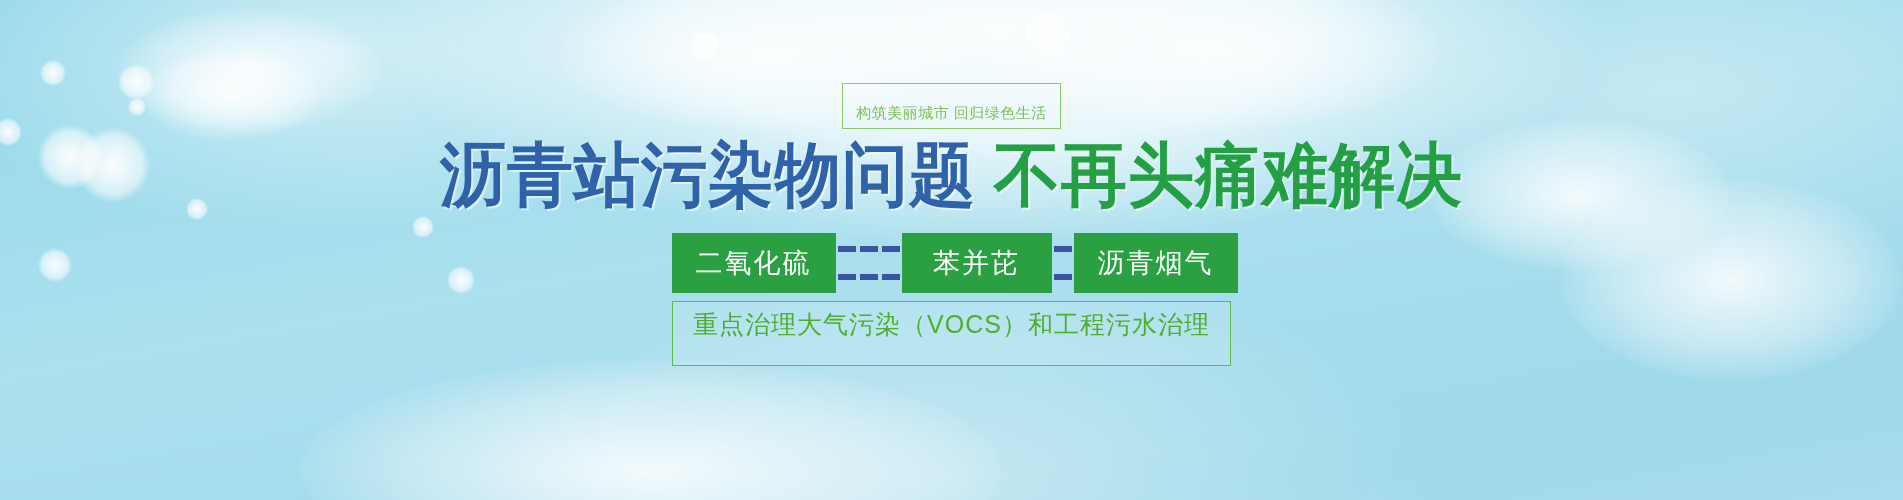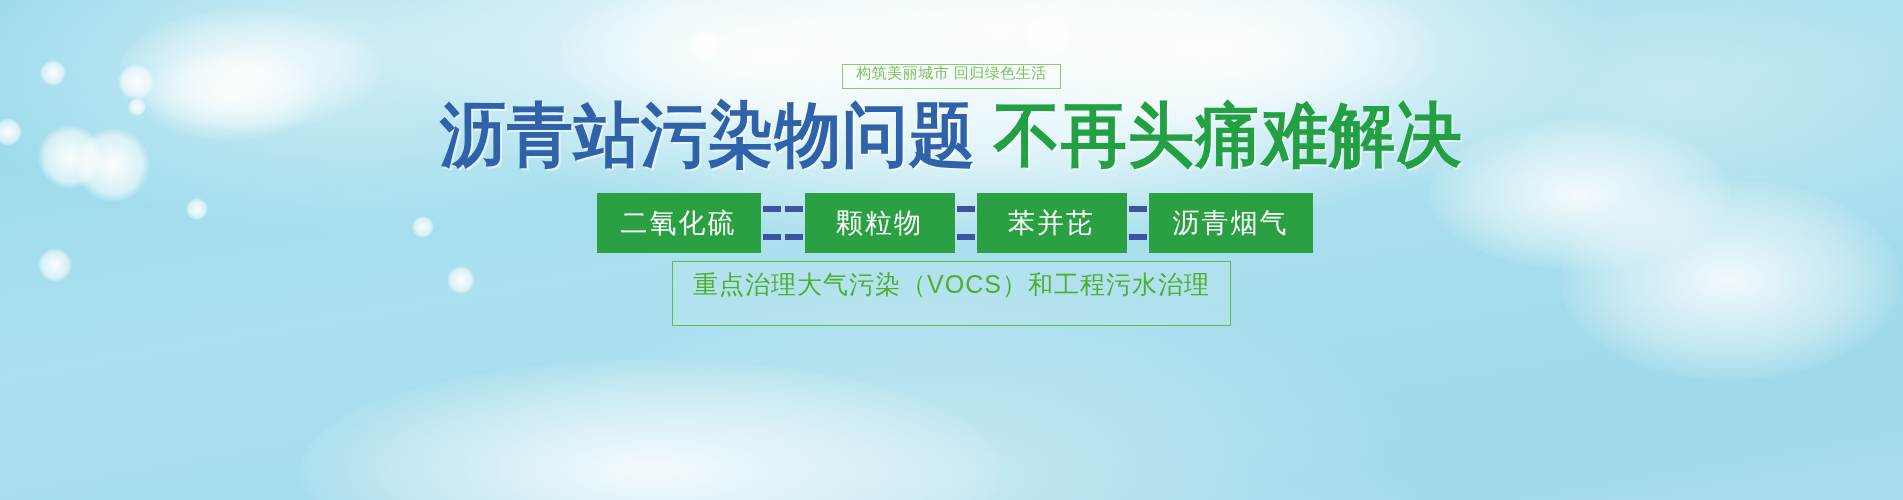--- a/index.html
+++ b/index.html
@@ -25,26 +25,26 @@
 
   .content {
     position: relative;
     width: 100%; height: 100%;
     display: flex; flex-direction: column; align-items: center;
     z-index: 5;
   }
 
   
   .badge {
-    margin-top: 64px;
+    margin-top: 83px;
     border: 1px solid #8cc96a;
     color: #7dbf5a;
     font-size: 15px;
     line-height: 1;
-    padding: 0 13px 8px;
+    padding: 21px 13px 8px;
     letter-spacing: 0.5px;
     background: rgba(255,255,255,0.12);
     white-space: nowrap;
   }
 
   
   .headline {
     margin-top: 14px;
     font-size: 66px;
     font-weight: 900;
@@ -159,21 +159,20 @@
       <span class="blue">沥青站污染物问题</span>
       <span class="gap"></span>
       <span class="green">不再头痛难解决</span>
     </div>
 
 
     <div class="tagstrip">
       <div class="tag">二氧化硫</div>
       <div class="sep"></div>
       <div class="sep"></div>
-      <div class="tag">颗粒物</div>
       <div class="sep"></div>
       <div class="tag">苯并芘</div>
       <div class="sep"></div>
       <div class="tag">沥青烟气</div>
     </div>
 
     <div class="bottombox">重点治理大气污染（VOCS）和工程污水治理</div>
 
   </div>
 </div>

